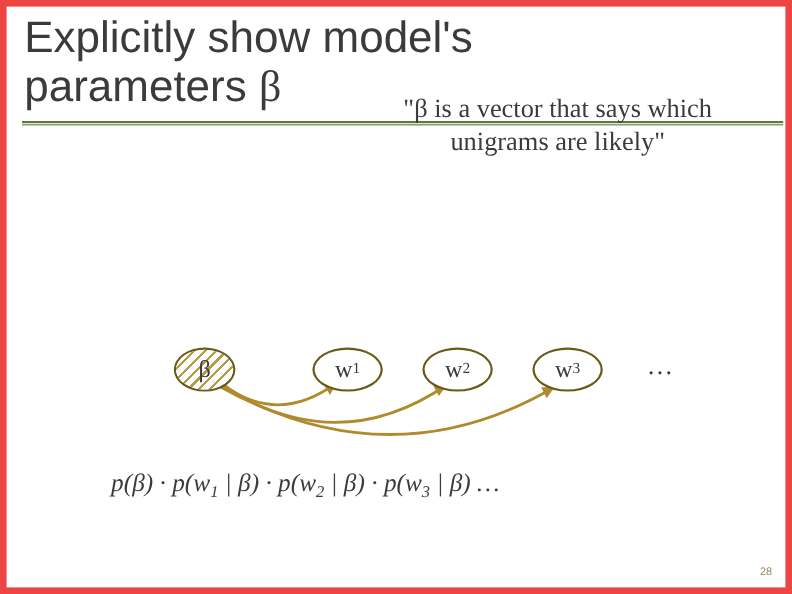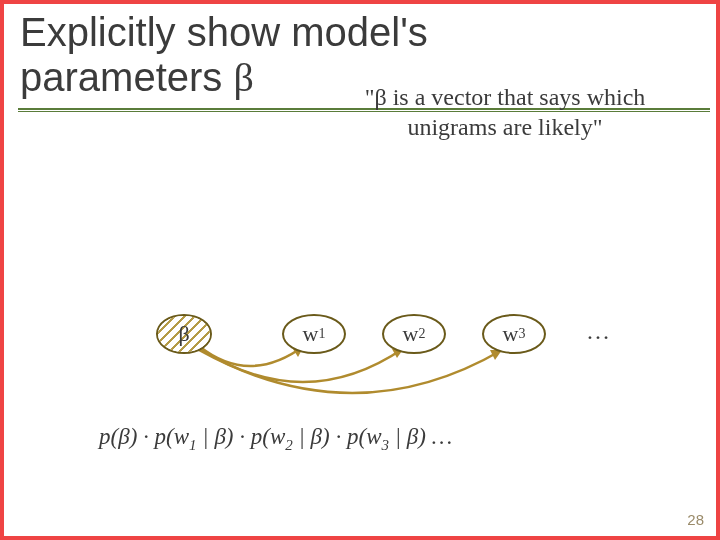--- a/index.html
+++ b/index.html
@@ -9,21 +9,21 @@
     height: 540px;
     background: #fff;
     font-family: Georgia, 'Times New Roman', serif;
     position: relative;
     overflow: hidden;
   }
   .slide {
     width: 720px;
     height: 540px;
     position: relative;
-    border: 4px solid #ef4444;
+    border: 6px solid #ef4444;
   }
   .title-wrap {
     padding: 6px 16px 0 16px;
   }
   .title {
     font-family: Arial, Helvetica, sans-serif;
     font-size: 40px;
     font-weight: 400;
     color: #3b3b3b;
     line-height: 1.12;
@@ -109,21 +109,21 @@
     color: #3b3b3b;
     white-space: nowrap;
     font-style: italic;
   }
   .formula sub { font-size: 15px; }
   .page-number {
     position: absolute;
     right: 12px;
     bottom: 8px;
     font-family: Arial, sans-serif;
-    font-size: 15px;
+    font-size: 10px;
     color: #9a8b6a;
   }
 </style>
 </head>
 <body>
 
 <div class="slide">
 
   <div class="title-wrap">
     <h1 class="title">

